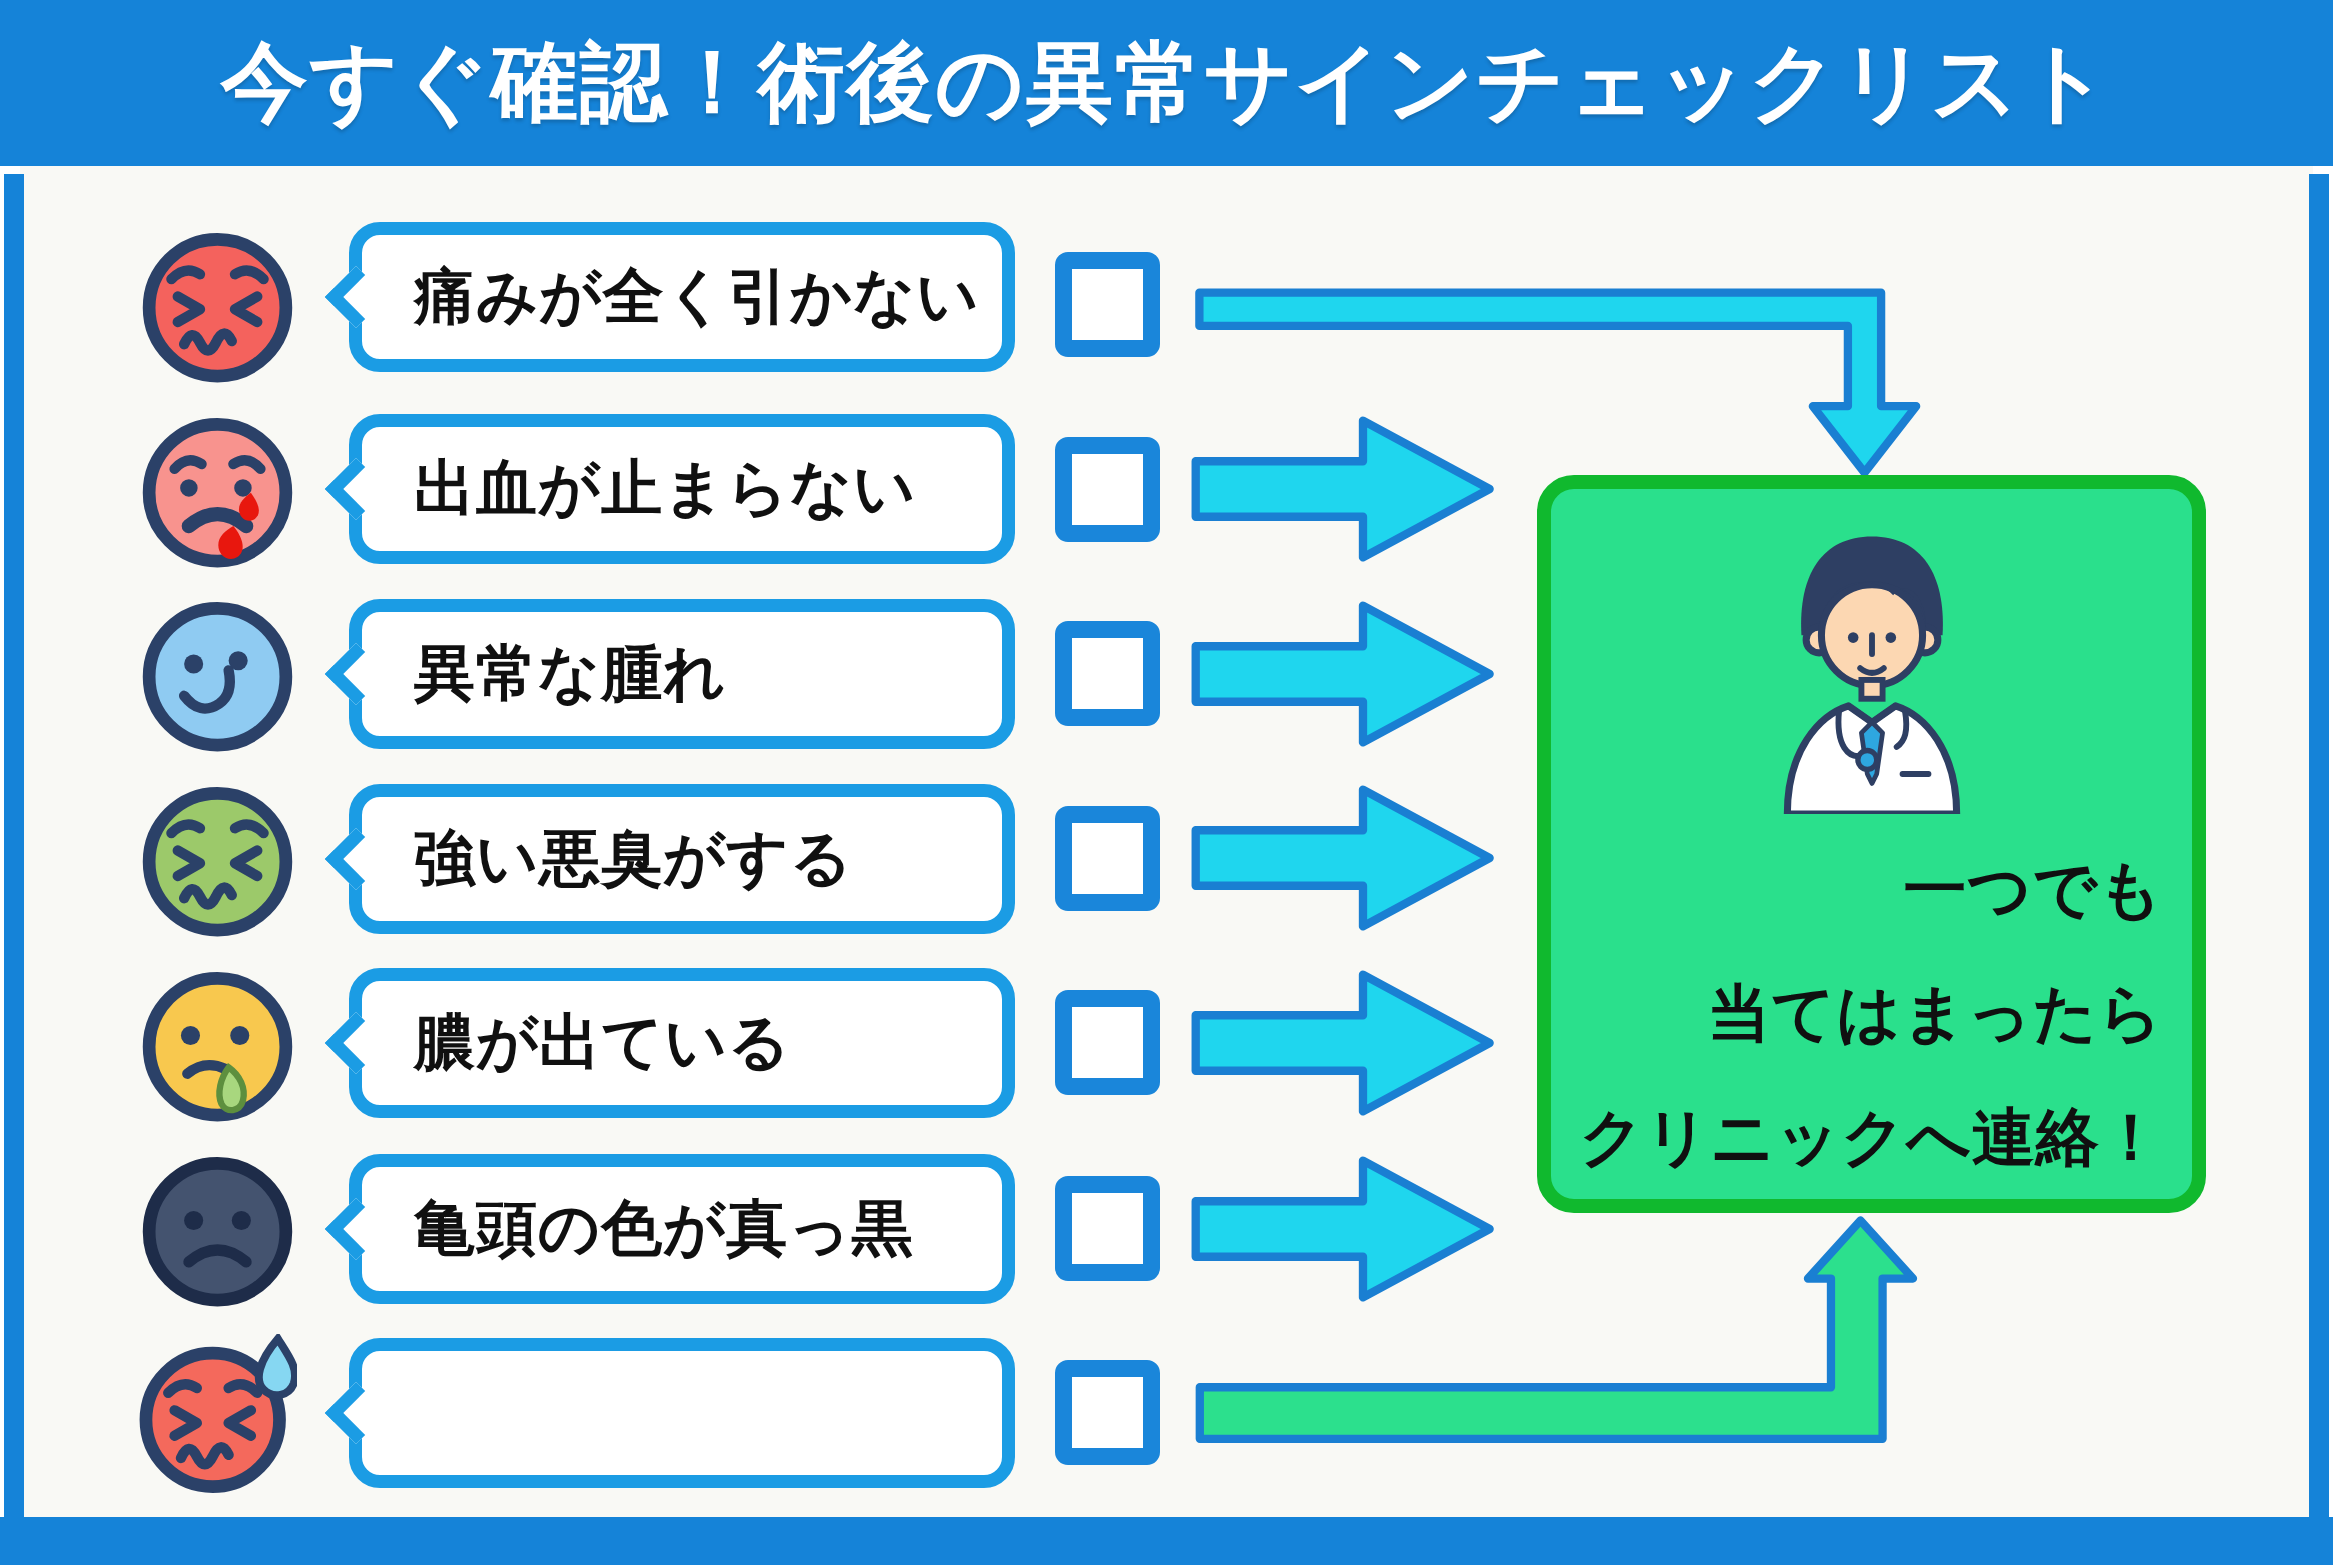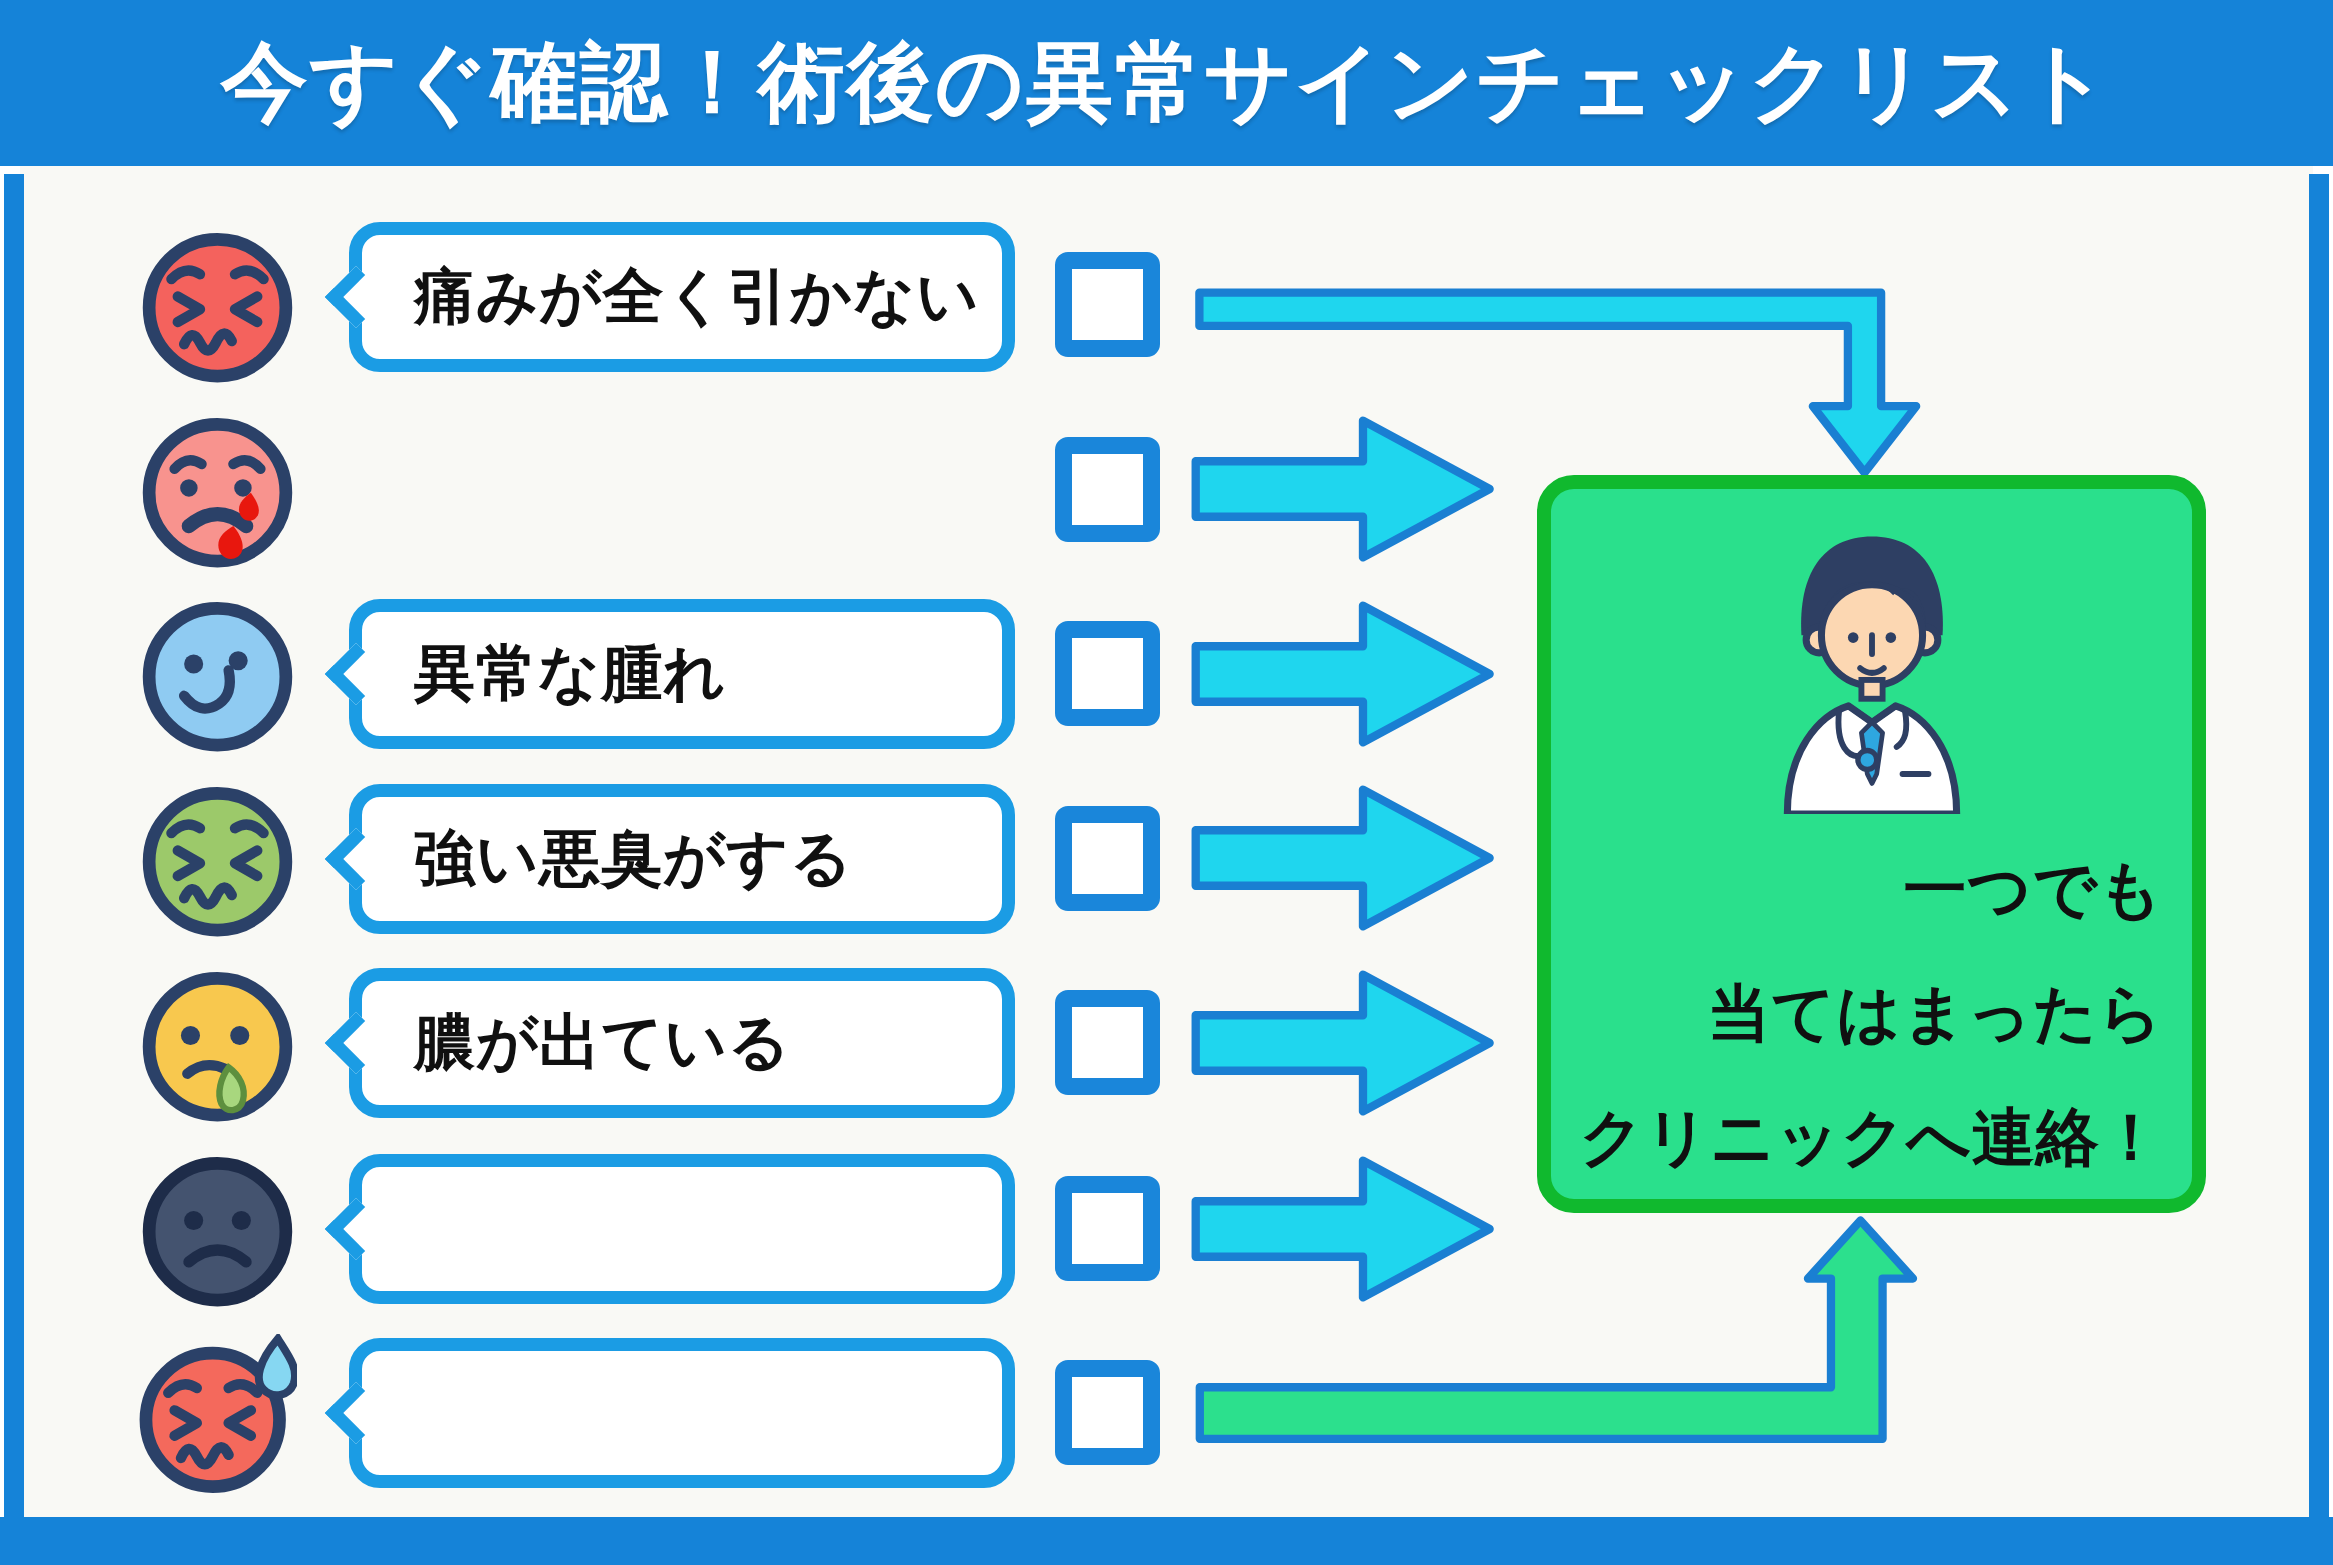--- a/index.html
+++ b/index.html
@@ -83,20 +83,24 @@
         <path d="M23,37 Q31,28 40,34"></path>
           <path d="M60,34 Q69,28 77,37"></path>
         <path d="M32,73 Q50,58 68,73" stroke-width="9"></path>
       </g>
       <circle cx="32" cy="49" r="5.5" fill="#2b4168"></circle>
         <circle cx="66" cy="49" r="5.5" fill="#2b4168"></circle>
       <path d="M71,52 C76,59 78,65 73.5,68.5 C69,71.5 63.5,68 63.5,62.5 C63.5,58 67,55 71,52 Z" fill="#e8170e"></path>
       <path d="M60,73 C66.5,81 68,89 62.5,92.5 C57,96 50.5,91.5 50.5,85 C50.5,79.5 55,76 60,73 Z" fill="#e8170e"></path>
     </svg>
   </div>
+  <div class="bubble" style="top:414px">
+    <span class="tail"></span>
+    <span class="label">出血が止まらない</span>
+  </div>
   <div class="checkbox" style="top:437px"></div>
   <div class="arrow" style="left:1192px;top:415px">
     <svg width="305" height="148" viewBox="0 0 330 160">
       <polygon points="4,50 185,50 185,6 322,80 185,154 185,110 4,110" fill="#1fd6ee" stroke="#1a7fd2" stroke-width="9" stroke-linejoin="round"></polygon>
     </svg>
   </div>
 
   <div class="face" style="top:594px">
     <svg viewBox="0 0 100 100">
       <circle cx="50" cy="52" r="43" fill="#8fcbf2" stroke="#2b4168" stroke-width="8"></circle>
@@ -162,20 +166,21 @@
   <div class="face" style="top:1149px">
     <svg viewBox="0 0 100 100">
       <circle cx="50" cy="52" r="43" fill="#44536f" stroke="#1e2c49" stroke-width="8"></circle>
       <circle cx="35" cy="45" r="6" fill="#1e2c49"></circle>
         <circle cx="65" cy="45" r="6" fill="#1e2c49"></circle>
       <path d="M32,71 Q50,56 68,71" fill="none" stroke="#1e2c49" stroke-width="7" stroke-linecap="round"></path>
     </svg>
   </div>
   <div class="bubble" style="top:1154px">
     <span class="tail"></span>
+    <span class="label">亀頭の色が真っ黒</span>
   </div>
   <div class="checkbox" style="top:1176px"></div>
   <div class="arrow" style="left:1192px;top:1155px">
     <svg width="305" height="148" viewBox="0 0 330 160">
       <polygon points="4,50 185,50 185,6 322,80 185,154 185,110 4,110" fill="#1fd6ee" stroke="#1a7fd2" stroke-width="9" stroke-linejoin="round"></polygon>
     </svg>
   </div>
 
   <div class="face" style="top:1334px">
     <svg viewBox="0 0 100 100">

